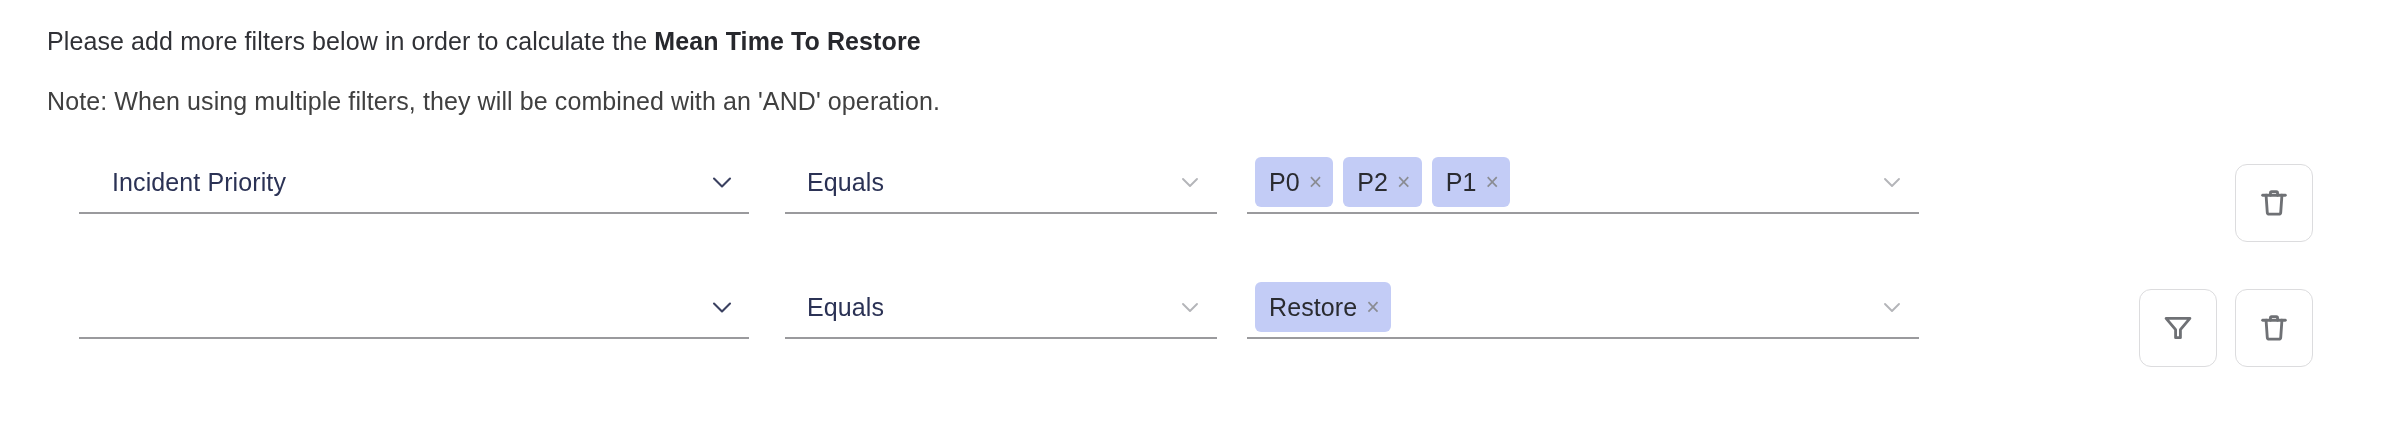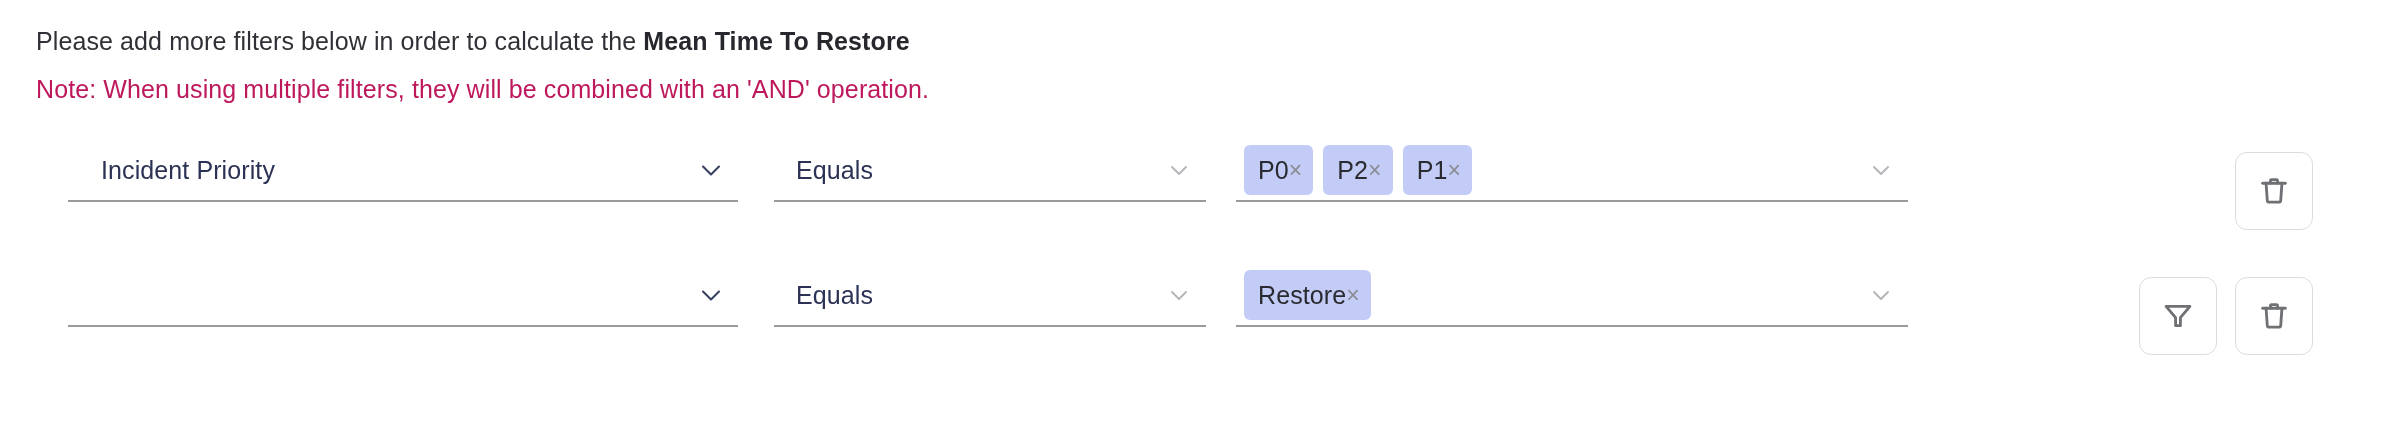--- a/index.html
+++ b/index.html
@@ -11,41 +11,41 @@
     background: #ffffff;
     font-family: "Liberation Sans", sans-serif;
     -webkit-font-smoothing: antialiased;
   }
 
   .panel {
     position: relative;
     width: 2408px;
     height: 442px;
     background: #ffffff;
-    padding: 26px 0 0 6px;
+    padding: 26px 0 0 17px;
   }
 
   
   .headline {
     margin-left: 30px;
     font-size: 25px;
     line-height: 30px;
     color: #303136;
     font-weight: 400;
     letter-spacing: 0.1px;
     white-space: pre;
   }
   .headline .strong { font-weight: 700; color: #27282d; }
 
   .note {
     margin-left: 30px;
-    margin-top: 18px;
+    margin-top: 30px;
     font-size: 25px;
     line-height: 30px;
-    color: #be185d;
+    color: #404040;
     font-weight: 400;
     letter-spacing: 0.1px;
     white-space: pre;
   }
 
   
   .rows { margin-top: 36px; }
 
   .filter-row {
     position: relative;
@@ -108,20 +108,21 @@
     display: flex;
     align-items: center;
     gap: 10px;
     padding-left: 8px;
     padding-right: 60px;
     flex-wrap: nowrap;
   }
   .chip {
     display: inline-flex;
     align-items: center;
+    gap: 9px;
     height: 50px;
     padding: 0 11px 0 14px;
     border-radius: 6px;
     background: #c3ccf6;
     font-size: 25px;
     color: #2a2b30;
     letter-spacing: 0.1px;
     white-space: nowrap;
   }
   .chip .chip-x {

